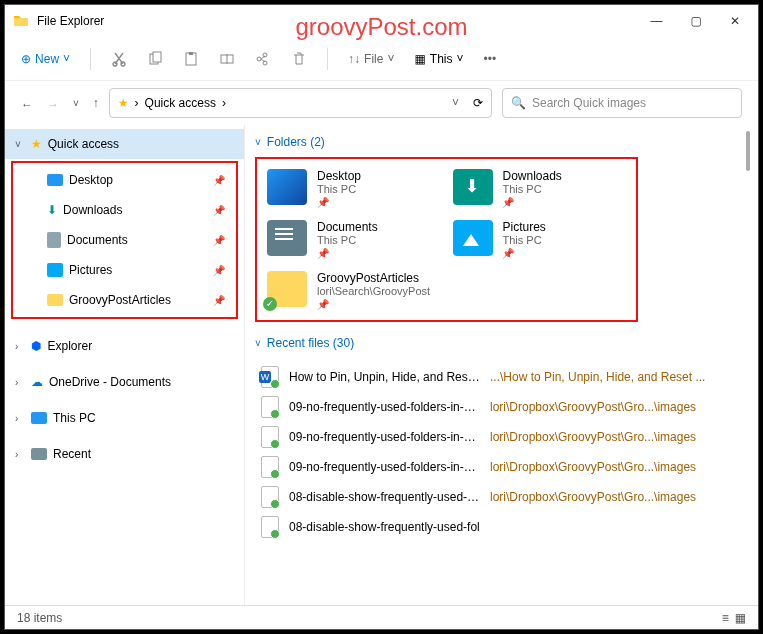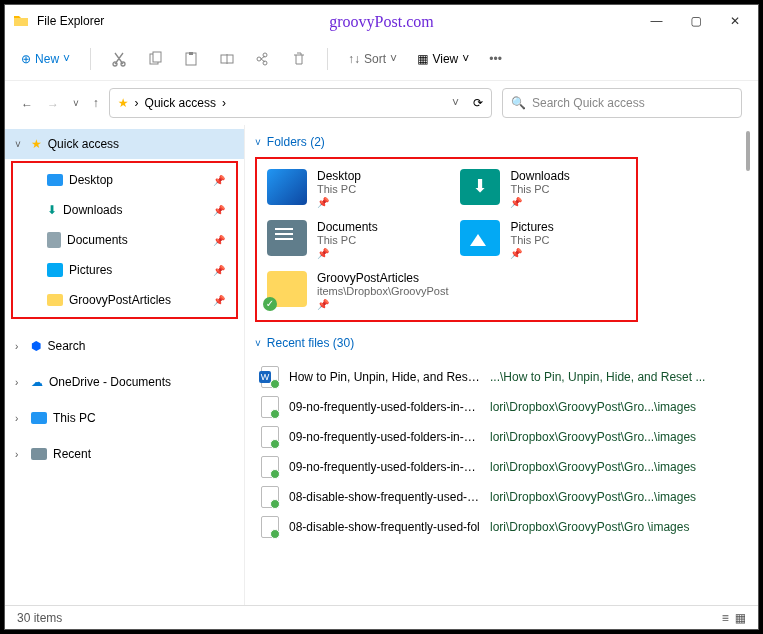--- a/index.html
+++ b/index.html
@@ -3,21 +3,21 @@
 <meta charset="utf-8">
 <style>
 *{box-sizing:border-box;margin:0;padding:0;font-family:"Segoe UI",sans-serif;font-size:12px}
 body{background:#000;width:763px;height:634px;position:relative}
 .win{position:absolute;left:4px;top:4px;width:755px;height:626px;background:#fff;border:1px solid #555;display:flex;flex-direction:column}
 .titlebar{height:32px;display:flex;align-items:center;padding:13px 8px}
 .titleicon{width:16px;height:16px;margin-right:8px}
 .titletext{font-size:12px}
 .wincontrols{margin-left:auto;display:flex;gap:28px;padding-right:10px}
 .wincontrols span{cursor:pointer;color:#333}
-.watermark{position:absolute;left:50%;transform:translateX(-50%);top:8px;font-family:Liberation Serif, serif;font-size:16px;color:#6d28d9;pointer-events:none}
+.watermark{position:absolute;left:50%;transform:translateX(-50%);top:8px;font-family:Liberation Sans, sans-serif;font-size:24px;color:#ef4444;pointer-events:none}
 .toolbar{height:44px;display:flex;align-items:center;padding:0 16px;gap:20px;border-bottom:1px solid #eee}
 .tbtn{display:flex;align-items:center;gap:4px;color:#666;cursor:pointer}
 .tbtn.blue{color:#0078d4}
 .sep{width:1px;height:22px;background:#ddd}
 .addrbar{height:44px;display:flex;align-items:center;padding:0 16px;gap:10px}
 .navarrows{display:flex;gap:14px;align-items:center}
 .navarrows span{color:#555;cursor:pointer}
 .addrbox{flex:1;height:30px;border:1px solid #ccc;border-radius:4px;display:flex;align-items:center;padding:0 8px;gap:6px}
 .addrbox .drop{margin-left:auto;color:#666}
 .searchbox{width:240px;height:30px;border:1px solid #ccc;border-radius:4px;display:flex;align-items:center;padding:0 8px;color:#888;gap:6px}
@@ -39,21 +39,21 @@
 .ficon.downloads{background:#009688}
 .ficon.documents{background:#607d8b}
 .ficon.pictures{background:#03a9f4}
 .ficon.generic{background:#ffd75e}
 .finfo .name{color:#000}
 .finfo .loc{color:#666;font-size:11px}
 .finfo .pinbadge{color:#888;font-size:10px;margin-top:2px}
 .filelist{margin-top:12px;margin-right:12px}
 .filerow{display:flex;align-items:center;height:30px;gap:10px;padding:0 6px}
 .filerow .fname{flex:1;white-space:nowrap;overflow:hidden;text-overflow:ellipsis}
-.filerow .fpath{width:250px;white-space:nowrap;overflow:hidden;text-overflow:ellipsis;color:#14532d}
+.filerow .fpath{width:250px;white-space:nowrap;overflow:hidden;text-overflow:ellipsis;color:#a16207}
 .fileicon{width:18px;height:22px;border:1px solid #bbb;border-radius:2px;background:#fff;flex-shrink:0;position:relative}
 .fileicon::after{content:"";position:absolute;right:-2px;bottom:-2px;width:8px;height:8px;background:#4caf50;border-radius:50%;border:1px solid #fff}
 .fileicon.word::before{content:"W";position:absolute;left:-3px;top:4px;background:#1565c0;color:#fff;width:12px;height:12px;font-size:9px;text-align:center;line-height:12px;border-radius:2px}
 .statusbar{height:24px;border-top:1px solid #ddd;display:flex;align-items:center;padding:0 12px;font-size:11px;color:#555}
 .statusbar .viewbtns{margin-left:auto;display:flex;gap:6px}
 .scrollthumb{position:absolute;right:8px;top:6px;width:4px;height:40px;background:#aaa;border-radius:2px}
 svg{display:block}
 </style>
 </head>
 <body>
@@ -103,43 +103,43 @@
         <svg width="16" height="16" viewBox="0 0 16 16">
           <path fill="none" stroke="#888" d="M12 4a2 2 0 11-4 0 2 2 0 014 0zM6 8a2 2 0 11-4 0 2 2 0 014 0zM12 12a2 2 0 11-4 0 2 2 0 014 0zM6 8l4-3M6 8l4 3"></path>
         </svg>
       </div>
     <div class="tbtn">
         <svg width="16" height="16" viewBox="0 0 16 16">
           <path fill="none" stroke="#888" d="M3 4h10M5 4v9h6V4M6 2h4v2"></path>
         </svg>
       </div>
     <div class="sep"></div>
-    <div class="tbtn">↑↓ <span>Sort</span> ˅</div>
-    <div class="tbtn" style="color:#000">▦ <span>View</span> ˅</div>
+    <div class="tbtn">↑↓ <span>File</span> ˅</div>
+    <div class="tbtn" style="color:#000">▦ <span>This</span> ˅</div>
     <div class="tbtn">•••</div>
   </div>
 
   <div class="addrbar">
     <div class="navarrows">
       <span>←</span>
       <span style="color:#bbb">→</span>
       <span style="font-size:10px">˅</span>
       <span>↑</span>
     </div>
     <div class="addrbox">
       <span style="color:#ffb900">★</span>
       <span>›</span>
       <span>Quick access</span>
       <span>›</span>
       <span class="drop">˅</span>
       <span style="margin-left:8px">⟳</span>
     </div>
     <div class="searchbox">
       <span>🔍</span>
-      <span>Search Quick access</span>
+      <span>Search Quick images</span>
     </div>
   </div>
 
   <div class="body">
     <div class="sidebar">
       <div class="side-item selected">
         <span class="chev">˅</span>
         <span style="color:#ffb900">★</span>
         <span>Quick access</span>
       </div>
@@ -167,21 +167,21 @@
         <div class="side-item child">
             <span style="width:16px;height:12px;background:#ffd75e;border-radius:2px"></span>
             <span>GroovyPostArticles</span>
             <span class="pin">📌</span>
           </div>
       </div>
       <div style="height:10px"></div>
       <div class="side-item">
           <span class="chev">›</span>
           <span style="color:#0061fe">⬢</span>
-          <span>Search</span>
+          <span>Explorer</span>
         </div>
       <div style="height:6px"></div>
       <div class="side-item">
           <span class="chev">›</span>
           <span style="color:#0078d4">☁</span>
           <span>OneDrive - Documents</span>
         </div>
       <div style="height:6px"></div>
       <div class="side-item">
           <span class="chev">›</span>
@@ -240,21 +240,21 @@
               <div class="loc">This PC</div>
               <div class="pinbadge">📌</div>
             </div>
           </div>
         <div class="folder-item">
             <div class="ficon generic">
               <span style="position:absolute;left:-4px;bottom:-4px;width:14px;height:14px;background:#4caf50;border-radius:50%;color:#fff;text-align:center;line-height:14px;font-size:10px">✓</span>
             </div>
             <div class="finfo">
               <div class="name">GroovyPostArticles</div>
-              <div class="loc">items\Dropbox\GroovyPost</div>
+              <div class="loc">lori\Search\GroovyPost</div>
               <div class="pinbadge">📌</div>
             </div>
           </div>
       </div>
 
       <div class="section-hdr" style="margin-top:14px">
           <span class="chev">˅</span>
           <span>Recent files (30)</span>
         </div>
       <div class="filelist">
@@ -279,26 +279,25 @@
             <div class="fpath">lori\Dropbox\GroovyPost\Gro...\images</div>
           </div>
         <div class="filerow">
             <div class="fileicon"></div>
             <div class="fname">08-disable-show-frequently-used-fol...</div>
             <div class="fpath">lori\Dropbox\GroovyPost\Gro...\images</div>
           </div>
         <div class="filerow">
             <div class="fileicon"></div>
             <div class="fname">08-disable-show-frequently-used-fol</div>
-            <div class="fpath">lori\Dropbox\GroovyPost\Gro \images</div>
           </div>
       </div>
     </div>
   </div>
 
   <div class="statusbar">
-    <span>30 items</span>
+    <span>18 items</span>
     <div class="viewbtns">
       <span>≡</span>
       <span>▦</span>
     </div>
   </div>
 </div>
 
 </body></html>

